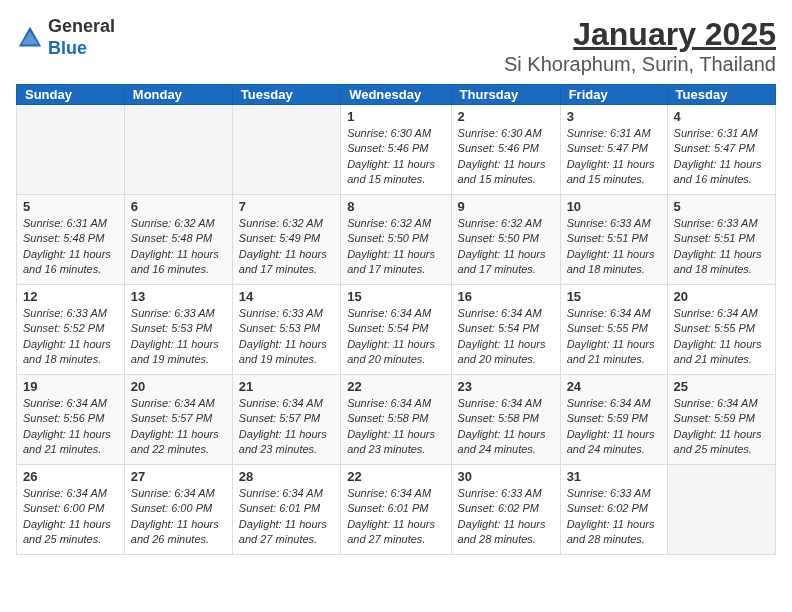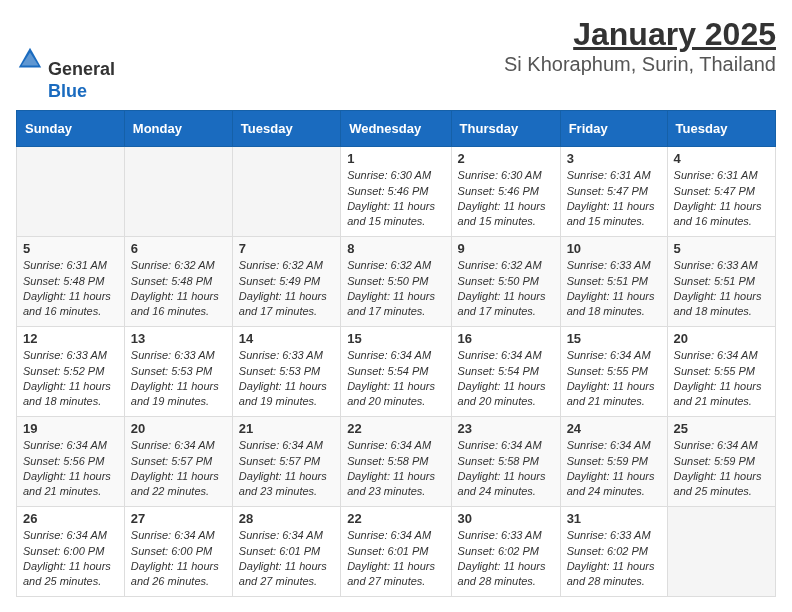--- a/index.html
+++ b/index.html
@@ -18,21 +18,20 @@
     }
     .logo {
       display: flex;
       align-items: center;
       gap: 4px;
     }
     .logo-text {
       font-size: 18px;
       font-weight: bold;
       line-height: 1.2;
-      margin-top: 43px;
     }
     .logo-general { color: #333; }
     .logo-blue { color: #1a6bbf; text-align: right; }
     .logo-icon {
       width: 28px;
       height: 28px;
     }
     .title-area {
       text-align: right;
     }
@@ -48,21 +47,21 @@
     }
     .calendar {
       width: 100%;
       border-collapse: collapse;
       border: 1px solid #ccc;
     }
     .calendar th {
       background-color: #1a6bbf;
       color: #fff;
       text-align: left;
-      padding: 10px 8px;
+      padding: 2px 8px;
       font-size: 13px;
       border: 1px solid #1560a8;
     }
     .calendar td {
       vertical-align: top;
       padding: 4px 6px;
       border: 1px solid #ddd;
       width: 113px;
       min-height: 80px;
       height: 90px;

